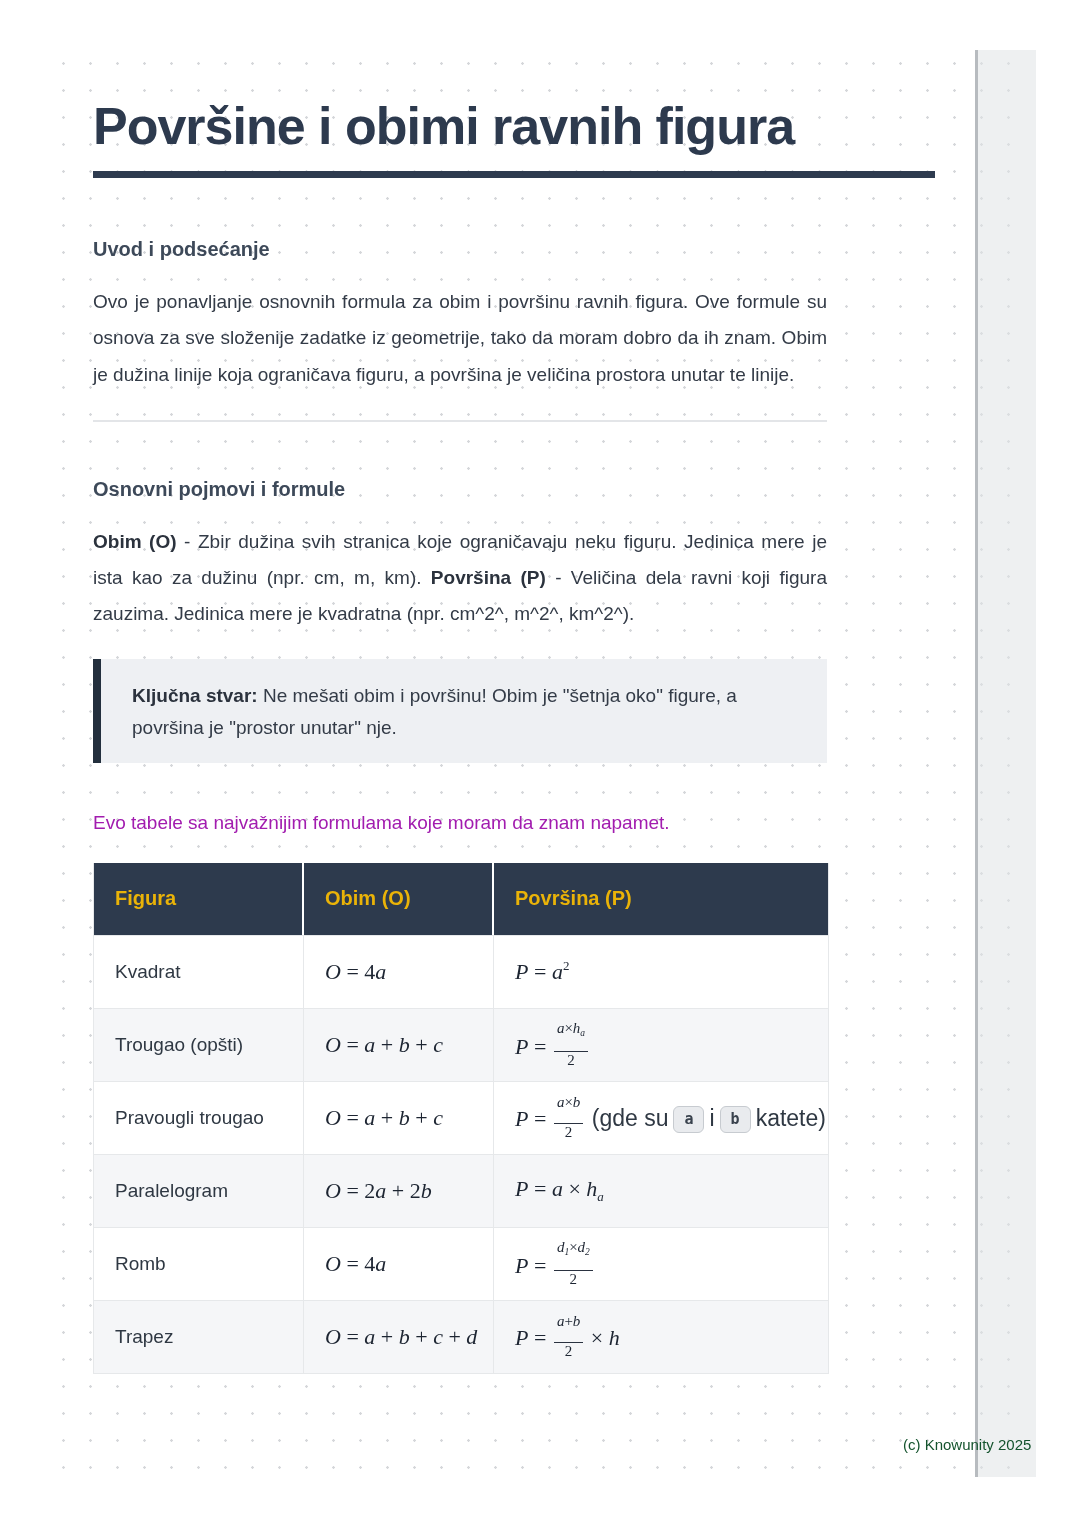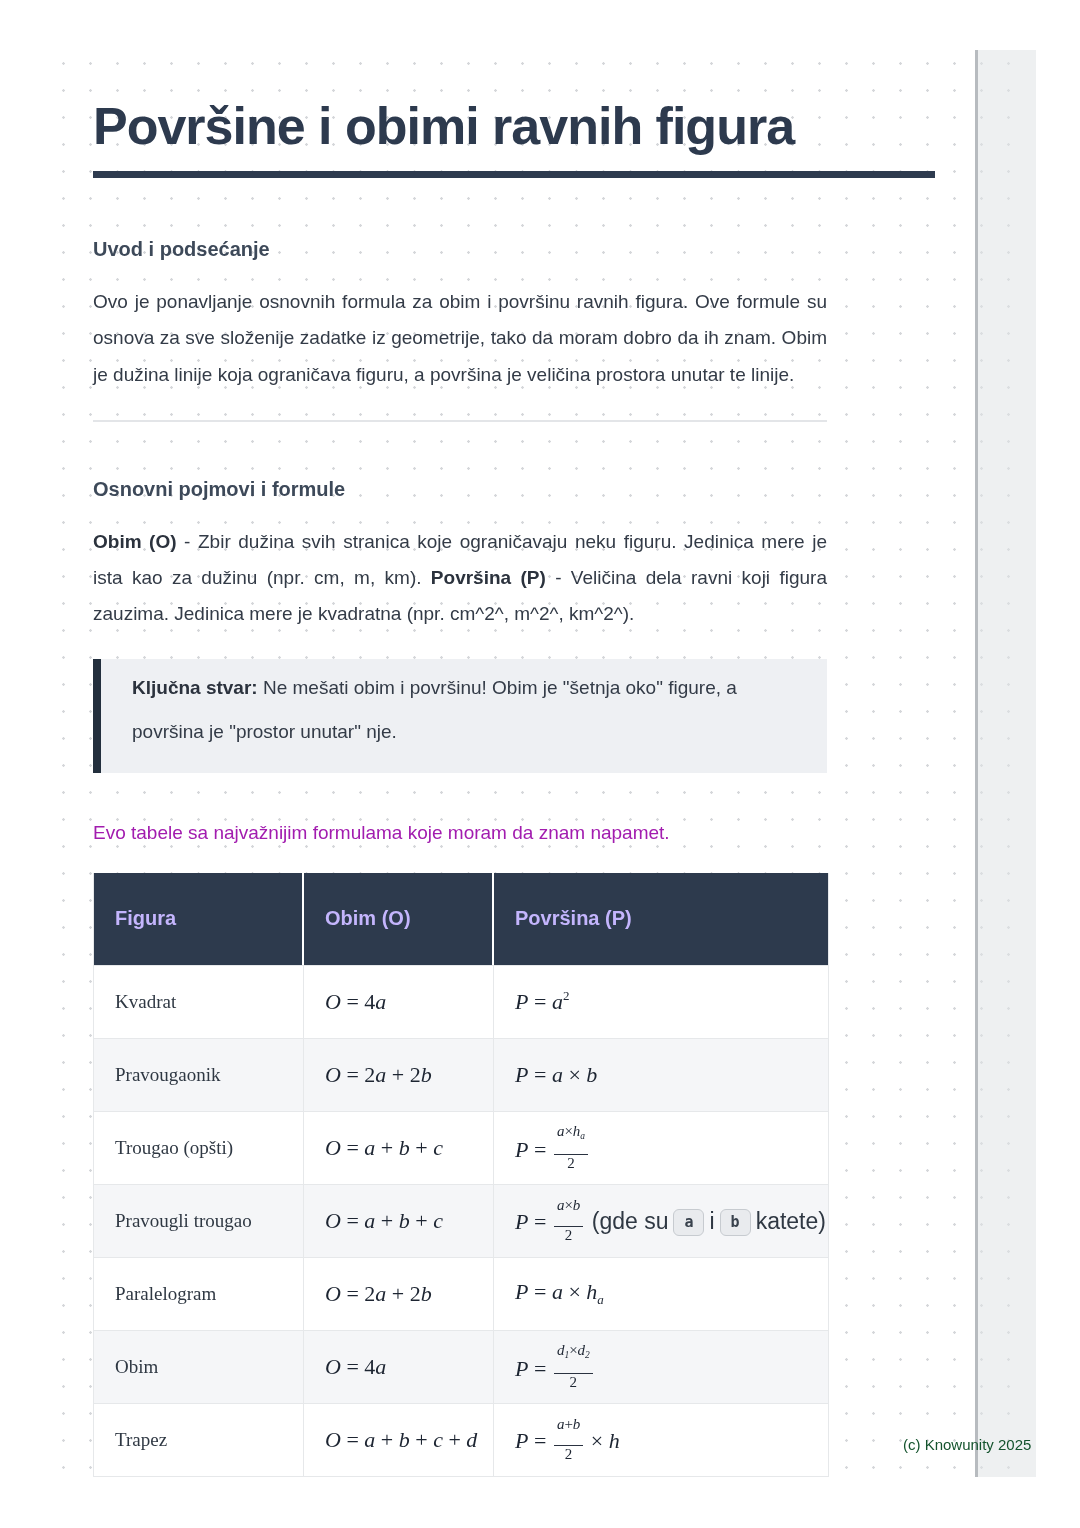--- a/index.html
+++ b/index.html
@@ -31,41 +31,41 @@
   }
   .h2-intro{margin-top:54px;}
   .h2-concepts{margin-top:50px;}
   p.body{
     margin:18px 0 0 0;font-size:19px;line-height:36.3px;text-align:justify;color:#333b47;
   }
   p.body b{font-weight:700;color:#2b323d;}
   .divider{height:2px;background:#e3e5e8;margin-top:27px;}
   .callout{
     margin-top:26px;background:#eef0f3;border-left:8px solid #232f3d;
-    padding:7px 28px 19px 31px;font-size:19px;line-height:44px;color:#333b47;
+    padding:21px 28px 19px 31px;font-size:19px;line-height:32px;color:#333b47;
     box-sizing:border-box;
   }
   .callout b{font-weight:700;color:#2b323d;}
   p.table-intro{margin:42px 0 0 0;font-size:19px;line-height:36px;color:#a21caf;}
   table.formulas{
     margin-top:22px;width:734px;border-collapse:separate;border-spacing:0;table-layout:fixed;
     border-left:1px solid #e6e8ea;border-right:1px solid #e6e8ea;border-bottom:1px solid #e6e8ea;
   }
   table.formulas th{
-    height:92px;background:#2d3a4d;color:#c4b5fd;font-size:20px;font-weight:700;
+    height:72px;background:#2d3a4d;color:#eab308;font-size:20px;font-weight:700;
     text-align:left;padding:0 0 0 21px;vertical-align:middle;
   }
   table.formulas th.sep{border-right:2px solid #ffffff;}
   table.formulas td{
     height:72px;vertical-align:middle;padding:0 0 0 21px;border-top:1px solid #e6e8ea;
     background:#ffffff;
   }
   table.formulas td.sep{border-right:1px solid #e6e8ea;}
   table.formulas tbody tr:nth-child(even) td{background:#f5f6f8;}
-  td.fig{font-size:19px;color:#2f3843;font-family:Liberation Serif, serif;}
+  td.fig{font-size:19px;color:#2f3843;}
   td.math,.math{
     font-family:"Liberation Serif","DejaVu Serif",serif;font-size:22px;color:#1d2532;
     font-style:normal;white-space:nowrap;
   }
   .math .var{font-style:italic;}
   .math .op{font-style:normal;}
   .math .msub{font-style:italic;font-size:13px;vertical-align:-5px;}
   .math .msup{font-style:normal;font-size:13px;vertical-align:9px;}
   .math .frac{
     display:inline-block;text-align:center;vertical-align:-11px;line-height:1.05;
@@ -123,41 +123,36 @@
         <th>Površina (P)</th>
       </tr>
     </thead>
     <tbody id="formula-rows">
         <tr>
           <td class="fig sep">Kvadrat</td>
           <td class="math sep"><span class="var">O</span><span class="op"> = 4</span><span class="var">a</span></td>
           <td class="math"><span class="var">P</span><span class="op"> = </span><span class="var">a</span><span class="msup">2</span></td>
         </tr>
         <tr>
-          <td class="fig sep">Pravougaonik</td>
-          <td class="math sep"><span class="var">O</span><span class="op"> = 2</span><span class="var">a</span><span class="op"> + 2</span><span class="var">b</span></td>
-          <td class="math"><span class="var">P</span><span class="op"> = </span><span class="var">a</span><span class="op"> × </span><span class="var">b</span></td>
-        </tr>
-        <tr>
           <td class="fig sep">Trougao (opšti)</td>
           <td class="math sep"><span class="var">O</span><span class="op"> = </span><span class="var">a</span><span class="op"> + </span><span class="var">b</span><span class="op"> + </span><span class="var">c</span></td>
           <td class="math"><span class="var">P</span><span class="op"> = </span><span class="frac"><span class="num"><span class="var">a</span><span class="op">×</span><span class="var">h</span><span class="msub">a</span></span><span class="den"><span class="op">2</span></span></span></td>
         </tr>
         <tr>
           <td class="fig sep">Pravougli trougao</td>
           <td class="math sep"><span class="var">O</span><span class="op"> = </span><span class="var">a</span><span class="op"> + </span><span class="var">b</span><span class="op"> + </span><span class="var">c</span></td>
           <td class="math"><span class="var">P</span><span class="op"> = </span><span class="frac"><span class="num"><span class="var">a</span><span class="op">×</span><span class="var">b</span></span><span class="den"><span class="op">2</span></span></span><span class="sans"> (gde su</span><span class="kbd">a</span><span class="sans">i</span><span class="kbd">b</span><span class="sans">katete)</span></td>
         </tr>
         <tr>
           <td class="fig sep">Paralelogram</td>
           <td class="math sep"><span class="var">O</span><span class="op"> = 2</span><span class="var">a</span><span class="op"> + 2</span><span class="var">b</span></td>
           <td class="math"><span class="var">P</span><span class="op"> = </span><span class="var">a</span><span class="op"> × </span><span class="var">h</span><span class="msub">a</span></td>
         </tr>
         <tr>
-          <td class="fig sep">Obim</td>
+          <td class="fig sep">Romb</td>
           <td class="math sep"><span class="var">O</span><span class="op"> = 4</span><span class="var">a</span></td>
           <td class="math"><span class="var">P</span><span class="op"> = </span><span class="frac"><span class="num"><span class="var">d</span><span class="msub">1</span><span class="op">×</span><span class="var">d</span><span class="msub">2</span></span><span class="den"><span class="op">2</span></span></span></td>
         </tr>
         <tr>
           <td class="fig sep">Trapez</td>
           <td class="math sep"><span class="var">O</span><span class="op"> = </span><span class="var">a</span><span class="op"> + </span><span class="var">b</span><span class="op"> + </span><span class="var">c</span><span class="op"> + </span><span class="var">d</span></td>
           <td class="math"><span class="var">P</span><span class="op"> = </span><span class="frac"><span class="num"><span class="var">a</span><span class="op">+</span><span class="var">b</span></span><span class="den"><span class="op">2</span></span></span><span class="op"> × </span><span class="var">h</span></td>
         </tr>
       </tbody>
   </table>

